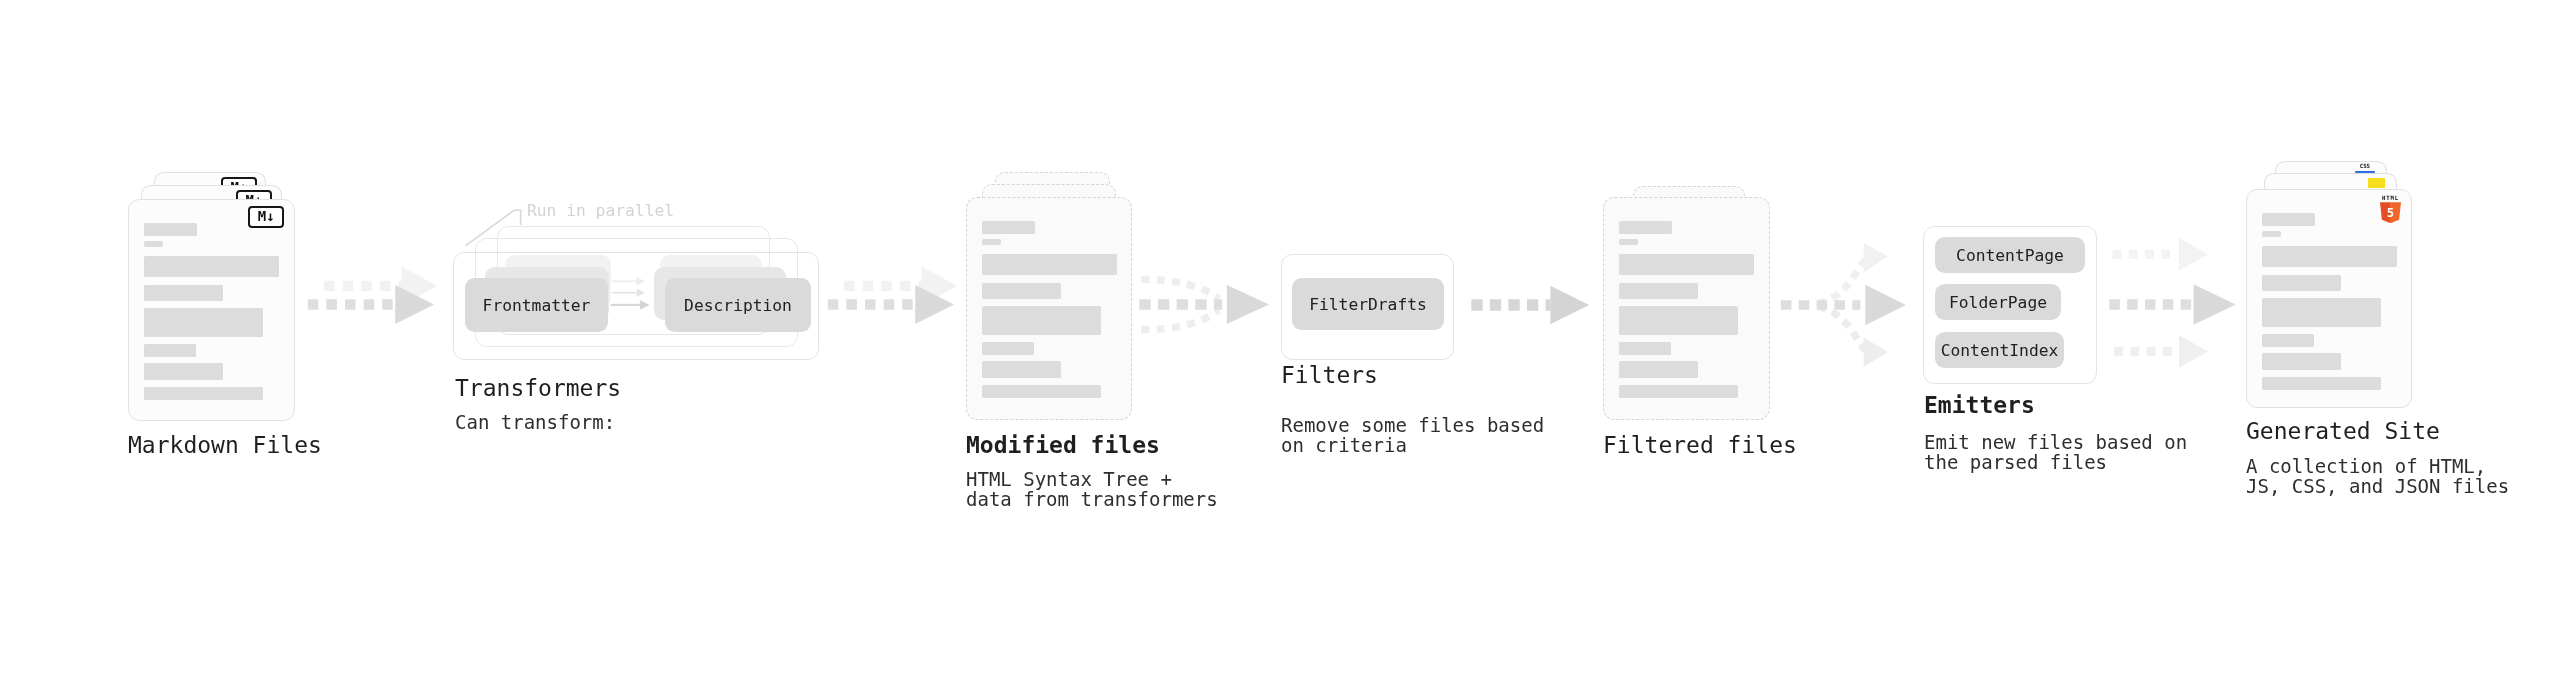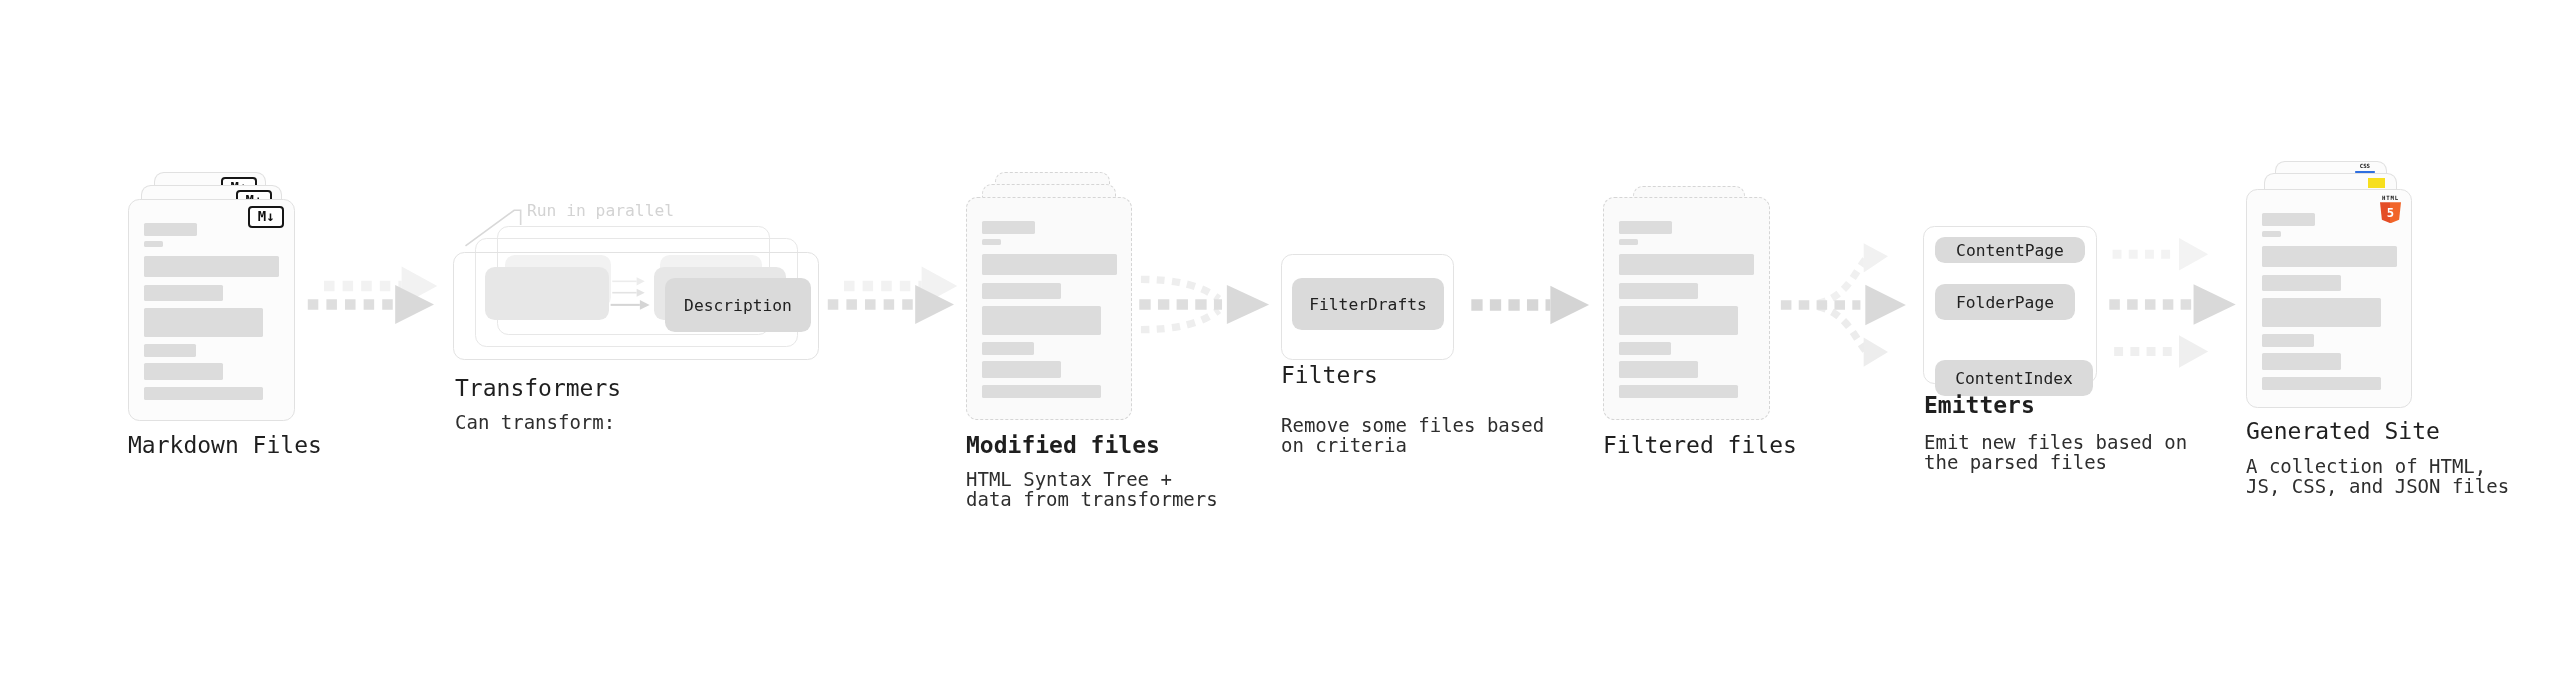--- a/index.html
+++ b/index.html
@@ -81,20 +81,21 @@
   <div class="annotation" style="left:527px;top:203px;">Run in parallel</div>
 
   <div class="tcard" style="left:497px;top:226px;width:273px;height:109px;"></div>
   <div class="tcard" style="left:475px;top:238px;width:323px;height:109px;"></div>
   <div class="tcard front" style="left:453px;top:252px;width:366px;height:108px;"></div>
 
   <div class="chip g2" style="left:505px;top:255px;width:106px;height:52px;"></div>
   <div class="chip g2" style="left:660px;top:255px;width:102px;height:52px;"></div>
   <div class="chip g1" style="left:485px;top:267px;width:124px;height:53px;"></div>
   <div class="chip g1" style="left:654px;top:267px;width:132px;height:53px;"></div>
+  <div class="chip" style="left:465px;top:278px;width:143px;height:54px;">Frontmatter</div>
   <div class="chip" style="left:665px;top:278px;width:146px;height:54px;">Description</div>
 
   <svg style="left:609px;top:273px;" width="52" height="41" viewBox="0 0 64 50">
     <line x1="4" y1="10" x2="34" y2="10" stroke="#ececec" stroke-width="2"></line>
     <polygon points="34,5 34,15 44,10" fill="#ececec"></polygon>
     <line x1="4" y1="24" x2="34" y2="24" stroke="#e3e3e3" stroke-width="2"></line>
     <polygon points="34,19 34,29 44,24" fill="#e3e3e3"></polygon>
     <line x1="2" y1="39" x2="38" y2="39" stroke="#d5d5d5" stroke-width="2.5"></line>
     <polygon points="38,33 38,45 50,39" fill="#d5d5d5"></polygon>
   </svg>
@@ -169,23 +170,23 @@
   <svg style="left:1776px;top:240px;" width="138" height="130" viewBox="0 0 170 160">
     <path d="M52,78 C86,70 96,42 110,24" fill="none" stroke="#f0f0f0" stroke-width="9" stroke-dasharray="10 8"></path>
     <polygon points="108,4 108,40 138,20" fill="#f1f1f1"></polygon>
     <path d="M52,82 C86,90 96,118 110,136" fill="none" stroke="#ececec" stroke-width="9" stroke-dasharray="10 8"></path>
     <polygon points="108,120 108,156 138,138" fill="#ededed"></polygon>
     <line x1="6" y1="80" x2="104" y2="80" stroke="#dedede" stroke-width="12" stroke-dasharray="13 9"></line>
     <polygon points="110,55 110,105 160,80" fill="#d9d9d9"></polygon>
   </svg>
 
   <div class="wcard" style="left:1923px;top:226px;width:174px;height:158px;"></div>
-  <div class="chip" style="left:1935px;top:237px;width:150px;height:26px;">ContentPage</div>
-  <div class="chip" style="left:1935px;top:284px;width:140px;height:36px;">FolderPage</div>
-  <div class="chip" style="left:1935px;top:332px;width:158px;height:36px;margin-top:28px;">ContentIndex</div>
+  <div class="chip" style="left:1935px;top:237px;width:150px;height:36px;">ContentPage</div>
+  <div class="chip" style="left:1935px;top:284px;width:126px;height:36px;">FolderPage</div>
+  <div class="chip" style="left:1935px;top:332px;width:129px;height:36px;">ContentIndex</div>
   <div class="title" style="left:1924px;top:394px;font-weight:bold;">Emitters</div>
   <div class="body" style="left:1924px;top:432px;">
     <div>Emit new files based on</div>
     <div>the parsed files</div>
   </div>
 
   <svg style="left:2106px;top:234px;" width="146" height="141" viewBox="0 0 180 174">
     <line x1="8" y1="25" x2="86" y2="25" stroke="#f3f3f3" stroke-width="11" stroke-dasharray="11 9"></line>
     <polygon points="90,5 90,45 126,25" fill="#f3f3f3"></polygon>
     <line x1="4" y1="87" x2="108" y2="87" stroke="#dedede" stroke-width="13" stroke-dasharray="13 9"></line>

